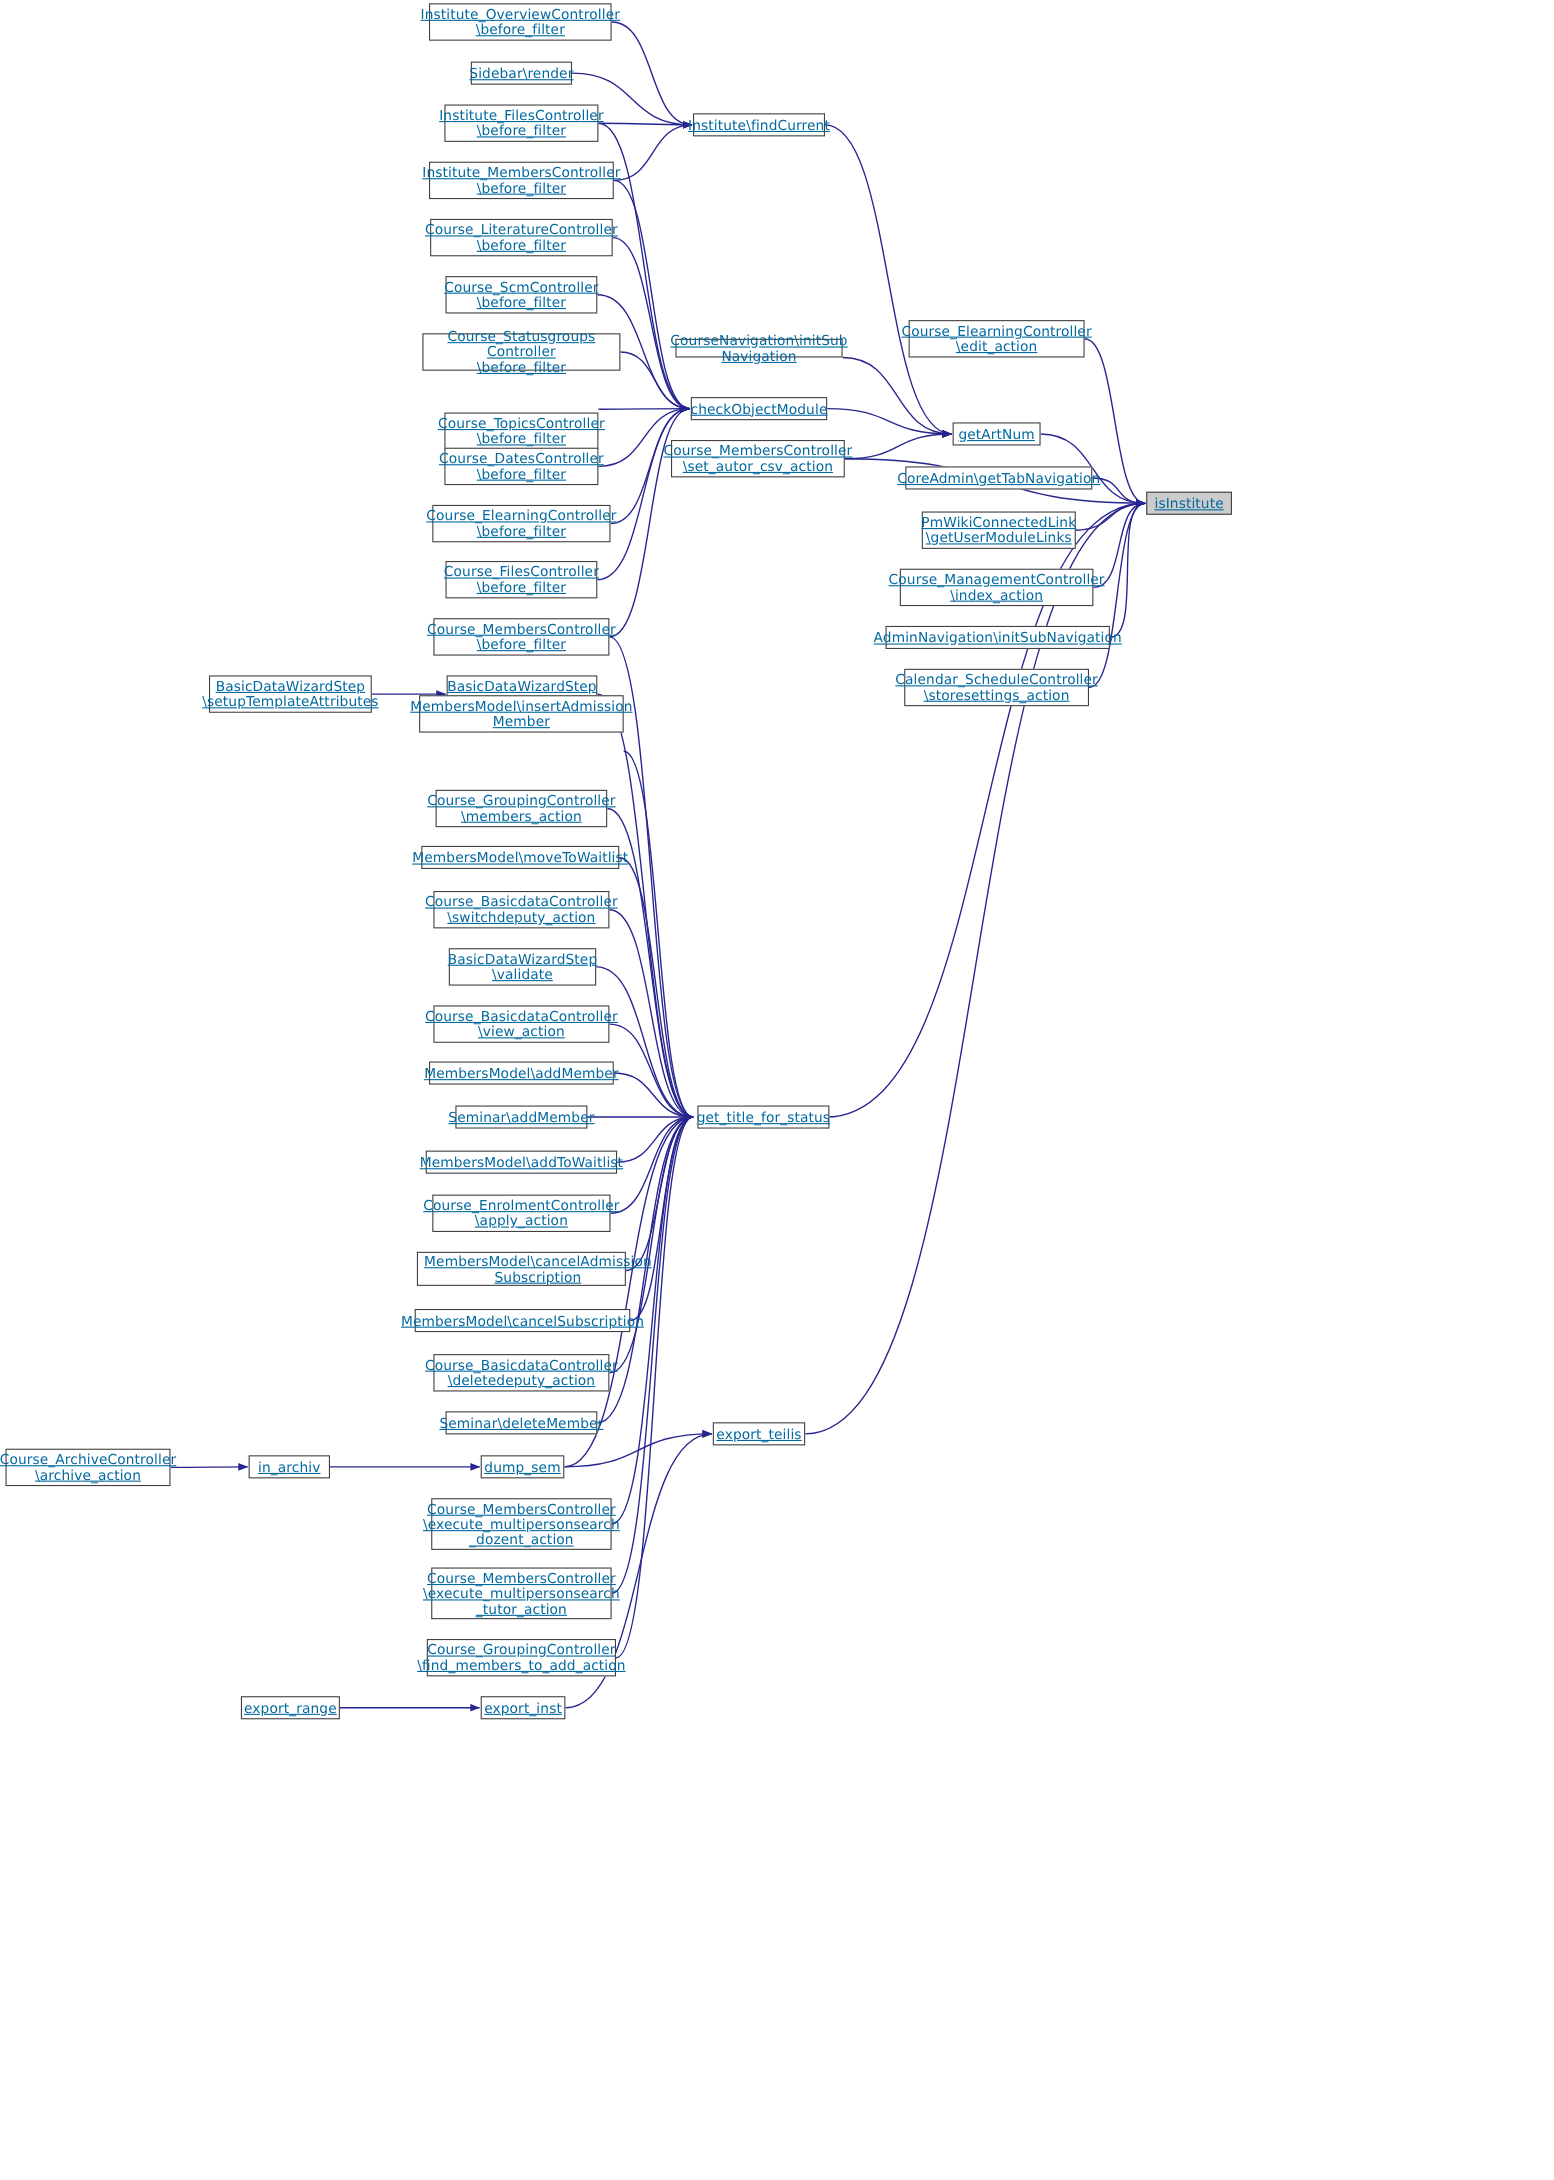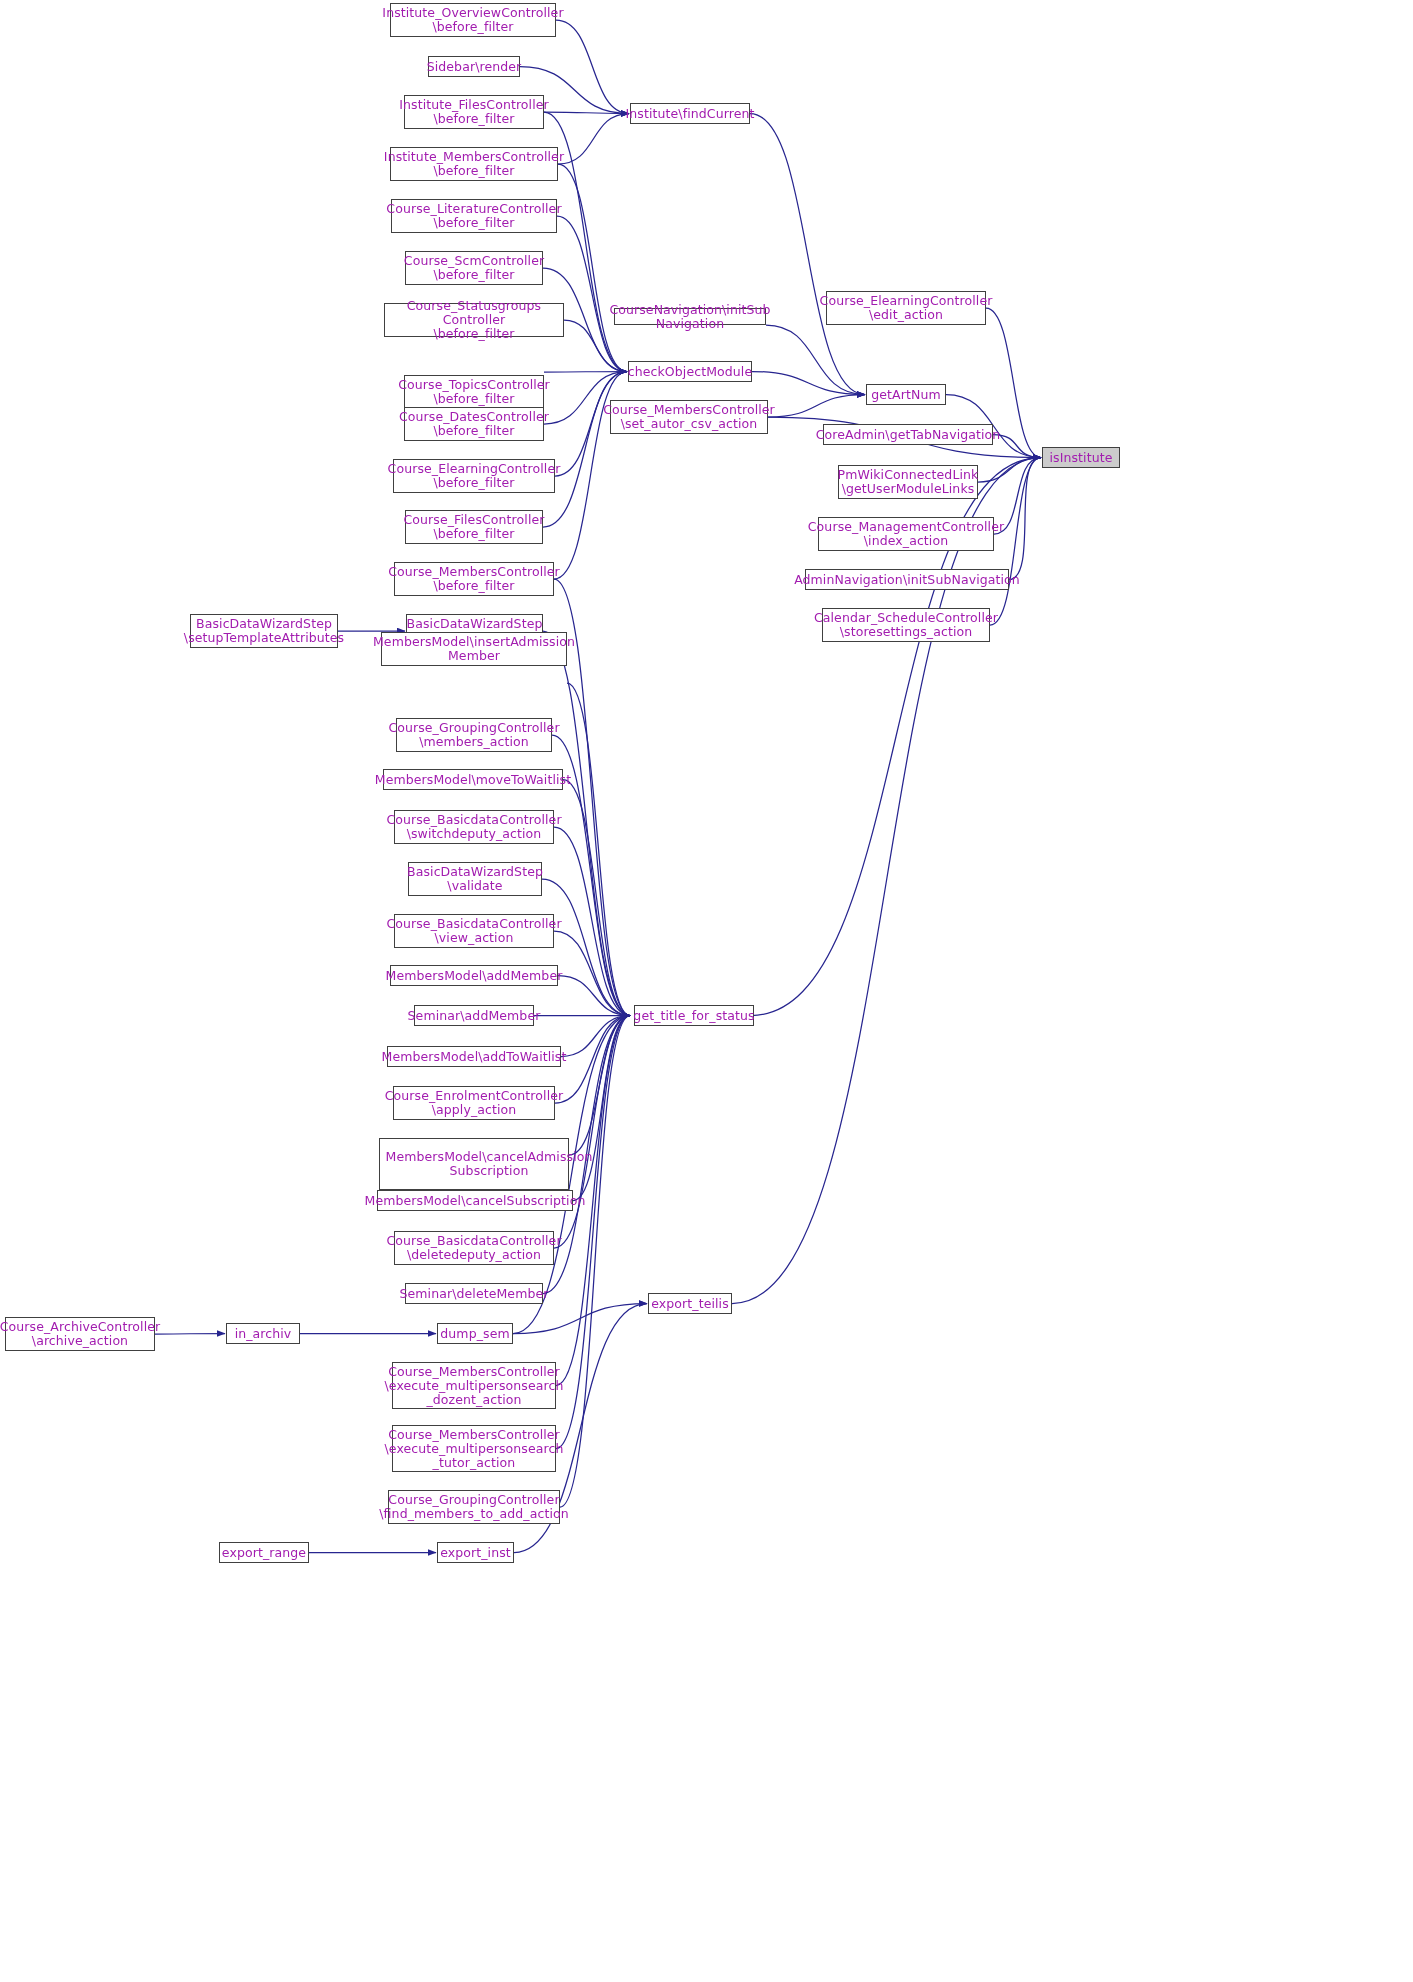--- a/index.html
+++ b/index.html
@@ -1,21 +1,21 @@
 <!DOCTYPE html>
 <html><head>
 <meta charset="utf-8">
 <style>
   html,body{margin:0;padding:0;background:#ffffff;}
   body{font-family:"DejaVu Sans","Liberation Sans",sans-serif;}
   #graph{position:relative;width:1413px;height:1982px;background:#fff;overflow:hidden;}
   #edges{position:absolute;left:0;top:0;width:1413px;height:1982px;pointer-events:none;}
   .node{position:absolute;box-sizing:border-box;border:1px solid #404040;background:#ffffff;
         display:flex;align-items:center;justify-content:center;text-align:center;
-        font-size:12.5px;line-height:14px;color:#a21caf;letter-spacing:0.1px;white-space:pre-line;}
+        font-size:12.5px;line-height:14px;color:#0369a1;letter-spacing:0.1px;white-space:pre-line;text-decoration:underline;}
   .node.hl{background:#cccccc;border-color:#404040;}
 </style>
 </head>
 <body>
 
 <div id="graph">
   <svg id="edges" xmlns="http://www.w3.org/2000/svg">
       <defs>
         <marker id="ah" markerWidth="9" markerHeight="7" refX="8.4" refY="3.5" orient="auto" markerUnits="userSpaceOnUse">
           <path d="M0,0 L9,3.5 L0,7 z" fill="#27258f"></path>
@@ -112,21 +112,21 @@
 \switchdeputy_action</div>
     <div class="node" style="left: 408px; top: 862px; width: 134px; height: 34px;">BasicDataWizardStep
 \validate</div>
     <div class="node" style="left: 394px; top: 914px; width: 160px; height: 34px;">Course_BasicdataController
 \view_action</div>
     <div class="node" style="left: 390px; top: 965px; width: 168px; height: 21px;">MembersModel\addMember</div>
     <div class="node" style="left: 414px; top: 1005px; width: 120px; height: 21px;">Seminar\addMember</div>
     <div class="node" style="left: 387px; top: 1046px; width: 174px; height: 21px;">MembersModel\addToWaitlist</div>
     <div class="node" style="left: 393px; top: 1086px; width: 162px; height: 34px;">Course_EnrolmentController
 \apply_action</div>
-    <div class="node" style="left: 379px; top: 1138px; width: 190px; height: 52px; padding-left: 30px;">MembersModel\cancelAdmission
+    <div class="node" style="left: 379px; top: 1138px; width: 190px; height: 31px; padding-left: 30px;">MembersModel\cancelAdmission
 Subscription</div>
     <div class="node" style="left: 377px; top: 1190px; width: 196px; height: 21px;">MembersModel\cancelSubscription</div>
     <div class="node" style="left: 394px; top: 1231px; width: 160px; height: 34px;">Course_BasicdataController
 \deletedeputy_action</div>
     <div class="node" style="left: 405px; top: 1283px; width: 138px; height: 21px;">Seminar\deleteMember</div>
     <div class="node" style="left: 5px; top: 1317px; width: 150px; height: 34px;">Course_ArchiveController
 \archive_action</div>
     <div class="node" style="left: 226px; top: 1323px; width: 74px; height: 21px;">in_archiv</div>
     <div class="node" style="left: 437px; top: 1323px; width: 76px; height: 21px;">dump_sem</div>
     <div class="node" style="left: 392px; top: 1362px; width: 164px; height: 47px;">Course_MembersController

